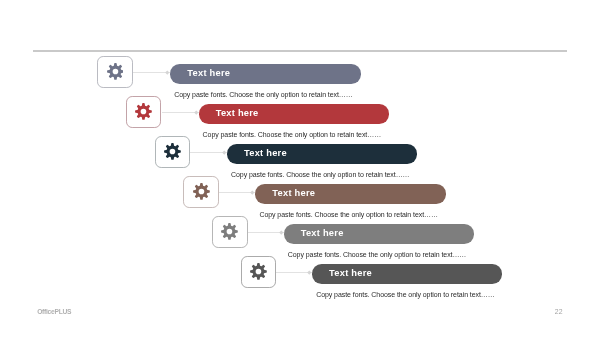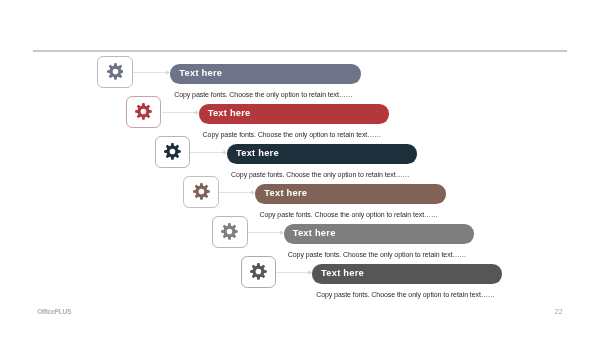--- a/index.html
+++ b/index.html
@@ -20,21 +20,21 @@
             display:flex;align-items:center;justify-content:center;}
   .gear{display:block;line-height:0;}
   .gear svg{display:block}
 
   .connector{position:absolute;height:1.1px;background:#e2e2e2;}
   .node{position:absolute;width:2.6px;height:2.6px;background:#d5d5d5;transform:rotate(45deg);}
 
   .pill{position:absolute;box-sizing:border-box;width:190.4px;height:19.3px;
         border-radius:9.65px;display:flex;align-items:center;}
   .pill-label{color:#ffffff;opacity:.999;font-size:9.3px;font-weight:bold;
-              padding-left:9px;letter-spacing:.25px;position:relative;top:-.6px;white-space:nowrap;}
+              padding-left:17px;letter-spacing:.25px;position:relative;top:-.6px;white-space:nowrap;}
 
   .desc{position:absolute;opacity:.999;font-size:7px;color:#2a2a2a;
         white-space:nowrap;letter-spacing:-.07px;}
 
   .brand{position:absolute;left:37.2px;top:308.3px;font-size:6.7px;color:#b0b0b0;
          font-weight:bold;letter-spacing:-.28px;}
   .pageno{position:absolute;left:554.8px;top:308.3px;font-size:6.9px;color:#a2a2a2;}
 
   
   .step-1 .icon-box{left:97.2px}  .step-2 .icon-box{left:125.9px} .step-3 .icon-box{left:154.6px}

